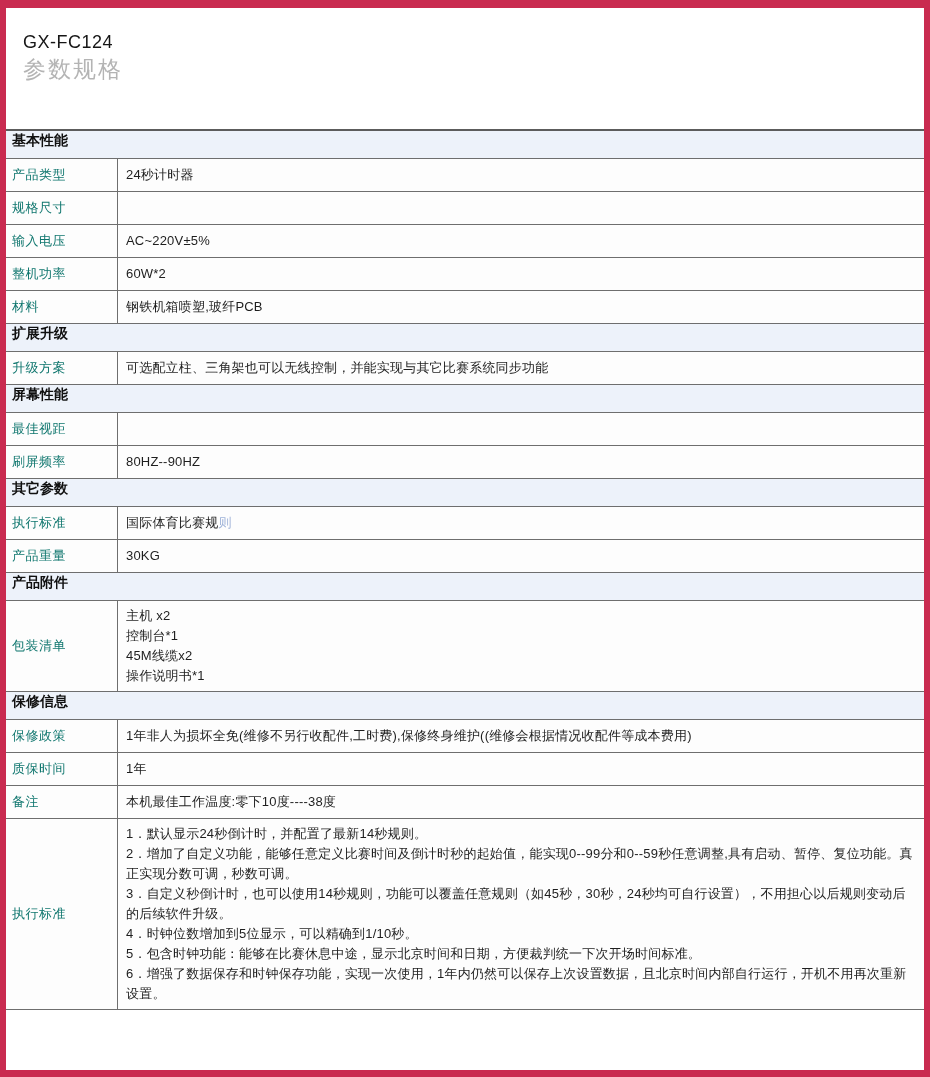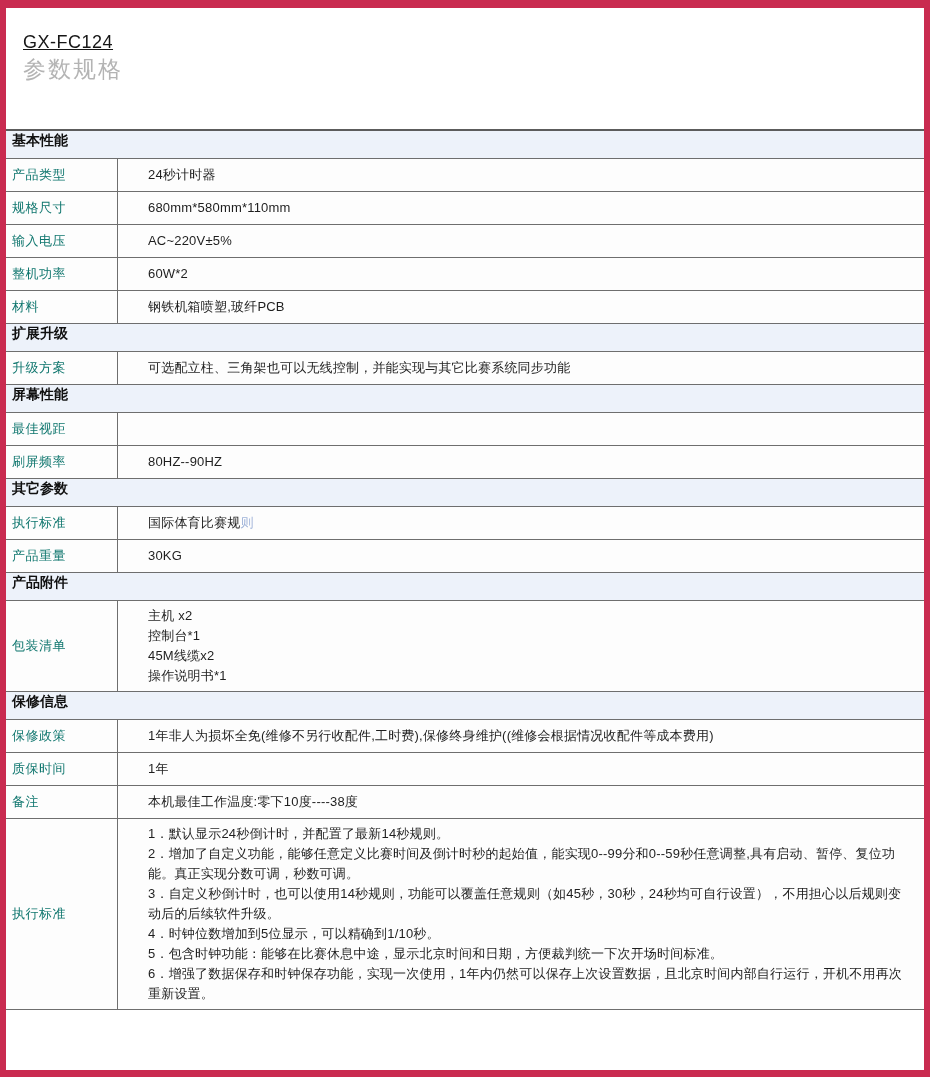--- a/index.html
+++ b/index.html
@@ -25,21 +25,20 @@
   .page-header{
     box-sizing:border-box;
     height:121px;
     padding:23px 0 0 17px;
   }
   .product-code{
     font-size:18px;
     color:#161616;
     letter-spacing:0.5px;
     line-height:22px;
-    text-decoration:underline;
   }
   .page-title{
     margin-top:2px;
     font-size:23px;
     color:var(--subtitle-gray);
     letter-spacing:2px;
     line-height:28px;
   }
   .spec-table{
     box-sizing:border-box;
@@ -79,21 +78,20 @@
   .value-cell{
     flex:1 1 auto;
     box-sizing:border-box;
     padding:5px 10px 5px 8px;
     display:flex;flex-direction:column;justify-content:center;
     color:#1e1e1e;
   }
   .value-line{
     line-height:20px;
     letter-spacing:0.2px;
-    margin-left:22px;
   }
   .value-suffix{color:var(--suffix-blue);}
 </style>
 </head>
 <body>
 
 <div class="page">
   <div class="page-header">
     <div class="product-code">GX-FC124</div>
     <div class="page-title">参数规格</div>
@@ -101,23 +99,20 @@
   <div class="spec-table" id="spec-table">
       <div class="section-header">基本性能</div>
       <div class="spec-row">
         <div class="label-cell">产品类型</div>
         <div class="value-cell">
           <div class="value-line">24秒计时器</div>
         </div>
       </div>
       <div class="spec-row">
         <div class="label-cell">规格尺寸</div>
-        <div class="value-cell">
-          <div class="value-line">680mm*580mm*110mm</div>
-        </div>
       </div>
       <div class="spec-row">
         <div class="label-cell">输入电压</div>
         <div class="value-cell">
           <div class="value-line">AC~220V±5%</div>
         </div>
       </div>
       <div class="spec-row">
         <div class="label-cell">整机功率</div>
         <div class="value-cell">

